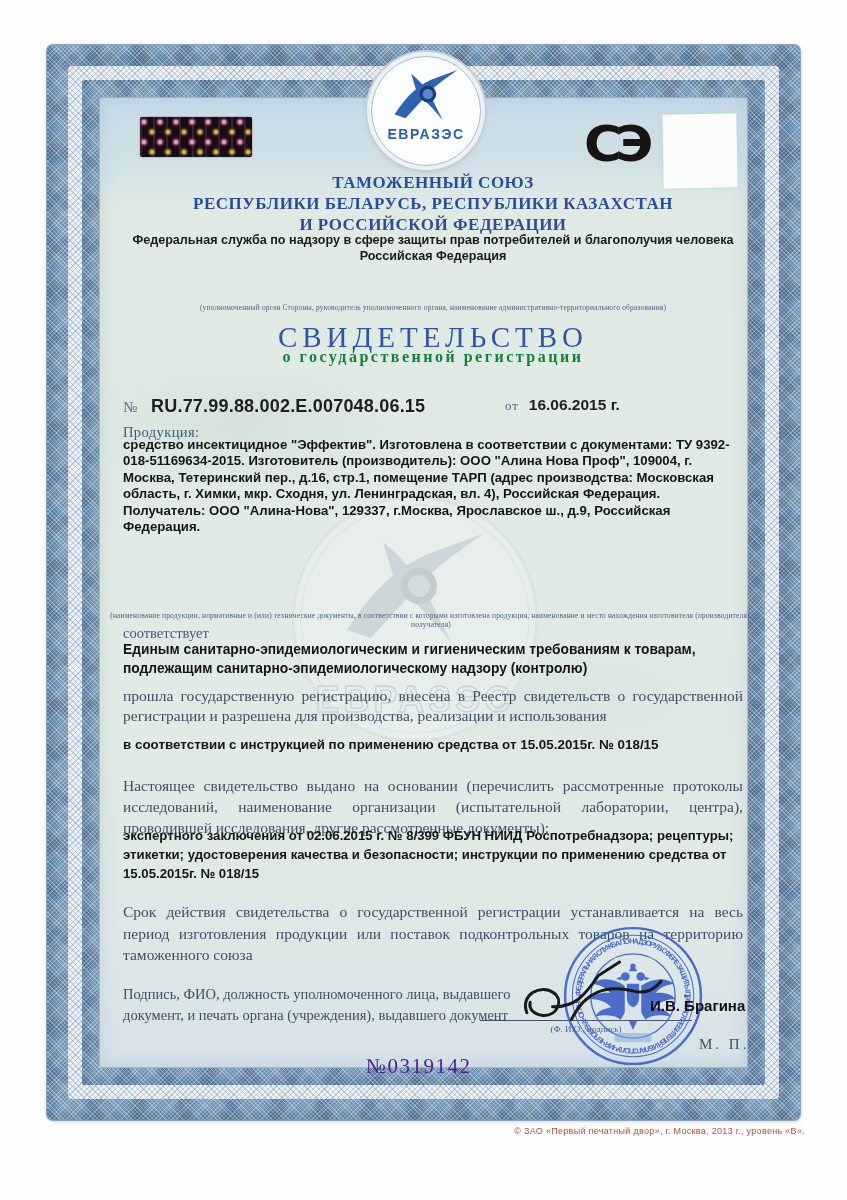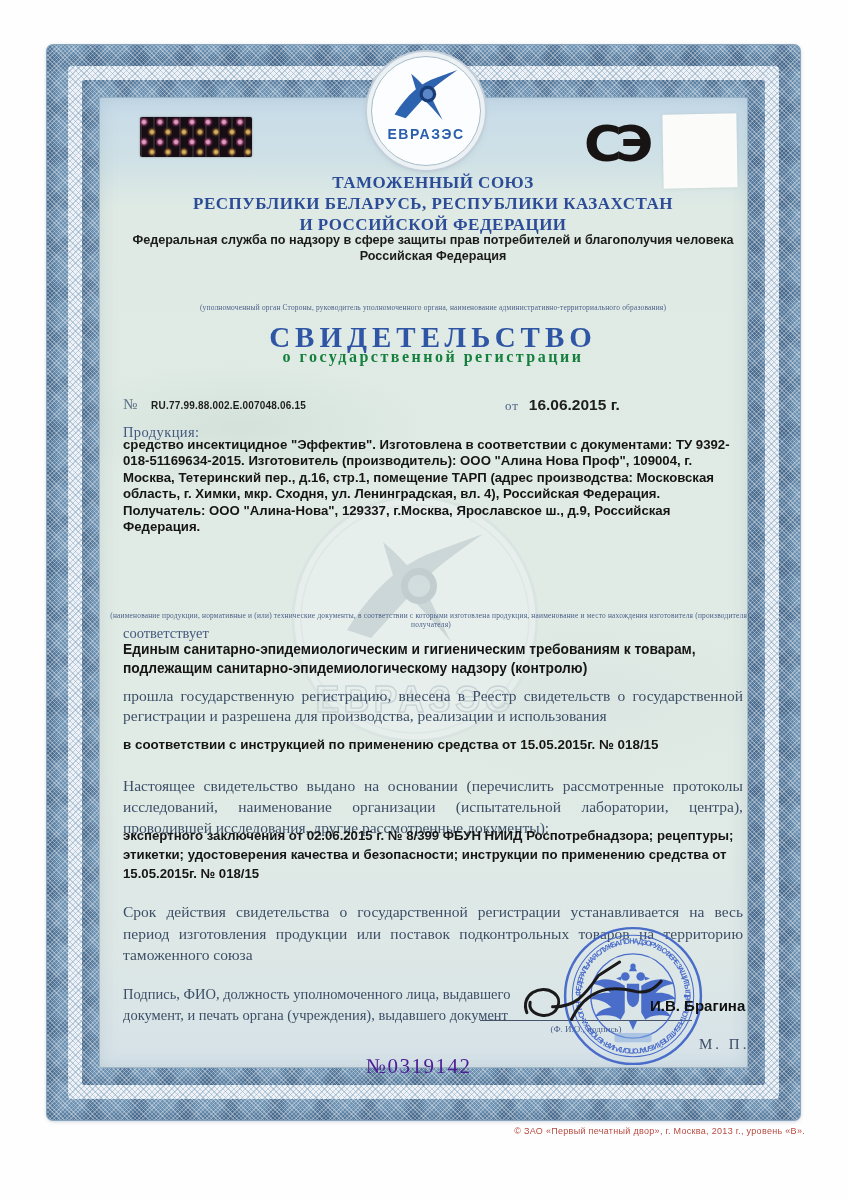--- a/index.html
+++ b/index.html
@@ -62,26 +62,26 @@
   
   .tb{position:absolute;left:123px;width:620px;z-index:2;}
   .center{text-align:center;}
   .just{text-align:justify;}
   .blue-serif{color:#2c4c97;font-weight:bold;}
   .union{top:172px;font-size:17px;line-height:21px;letter-spacing:.5px;}
   .authority{top:233px;font-family:"Liberation Sans",sans-serif;font-weight:bold;
              font-size:12.6px;line-height:15.8px;color:#1b1b1b;}
   .cap{color:#4a5f88;font-size:7.4px;letter-spacing:.2px;}
   .cap1{top:303px;}
-  .main-title{top:321px;font-size:29px;letter-spacing:5px;color:#2f55a5;font-weight:bold;}
+  .main-title{top:321px;font-size:29px;letter-spacing:5px;color:#2f55a5;font-weight:normal;}
   .sub-title{top:348px;font-size:16px;letter-spacing:2.5px;color:#15803d;font-weight:bold;}
   .numrow{top:396px;font-size:15px;}
   .no-sign{color:#5a6d85;font-size:15px;}
   .no-val{font-family:"Liberation Sans",sans-serif;font-weight:bold;color:#1e1e1e;
-          font-size:10px;margin-left:10px;letter-spacing:.2px;margin-top:24px;}
+          font-size:18px;margin-left:10px;letter-spacing:.2px;margin-top:24px;}
   .date-grp{position:absolute;left:382px;top:0;}
   .date-label{color:#4a5f88;font-size:13px;letter-spacing:1px;}
   .date-val{font-family:"Liberation Sans",sans-serif;font-weight:bold;color:#1e1e1e;
             font-size:15.5px;margin-left:6px;}
   .prod-label{top:424px;font-size:14.5px;color:#44597e;letter-spacing:.4px;}
   .sans-bold{font-family:"Liberation Sans",sans-serif;font-weight:bold;color:#151515;}
   .prod-desc{top:437px;font-size:13.2px;line-height:16.4px;}
   .cap2{top:611px;left:106px;width:650px;}
   .corresponds{top:625px;font-size:14.5px;color:#44597e;}
   .requirements{top:641px;font-size:13.8px;line-height:18.5px;}

